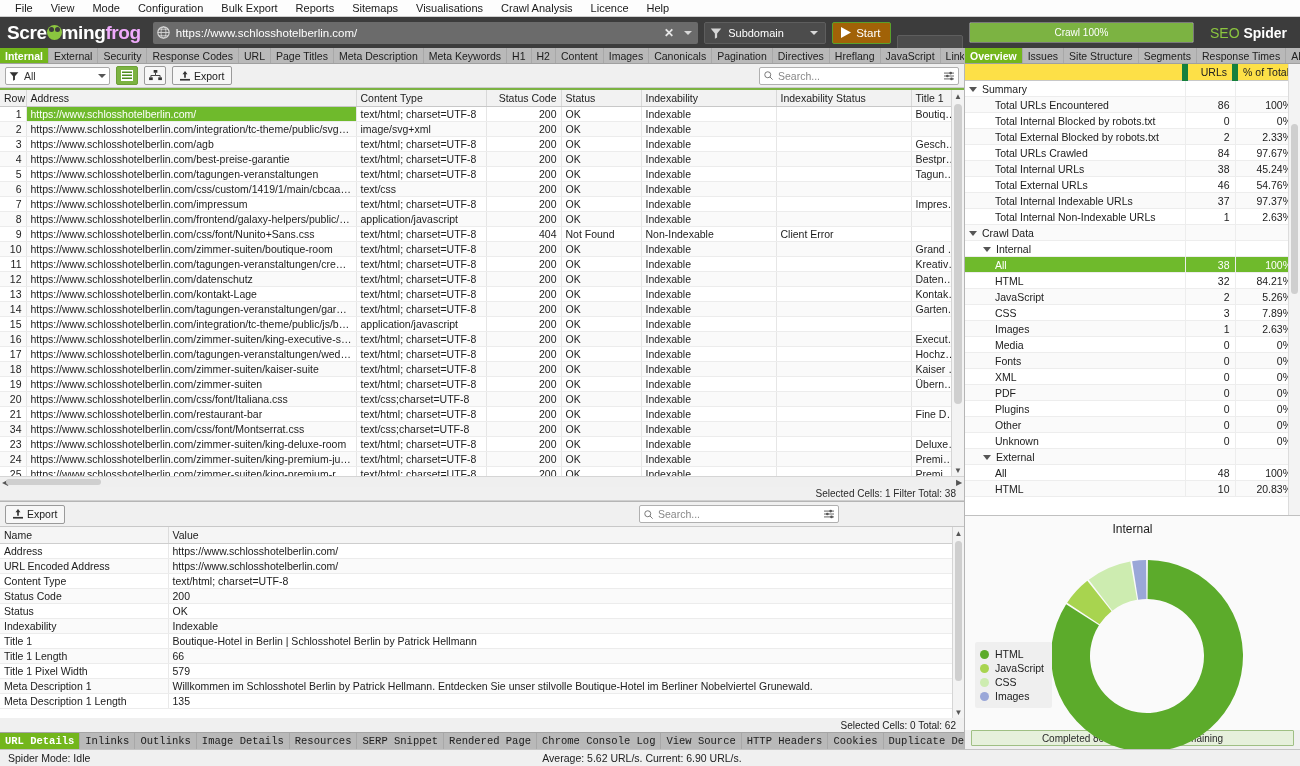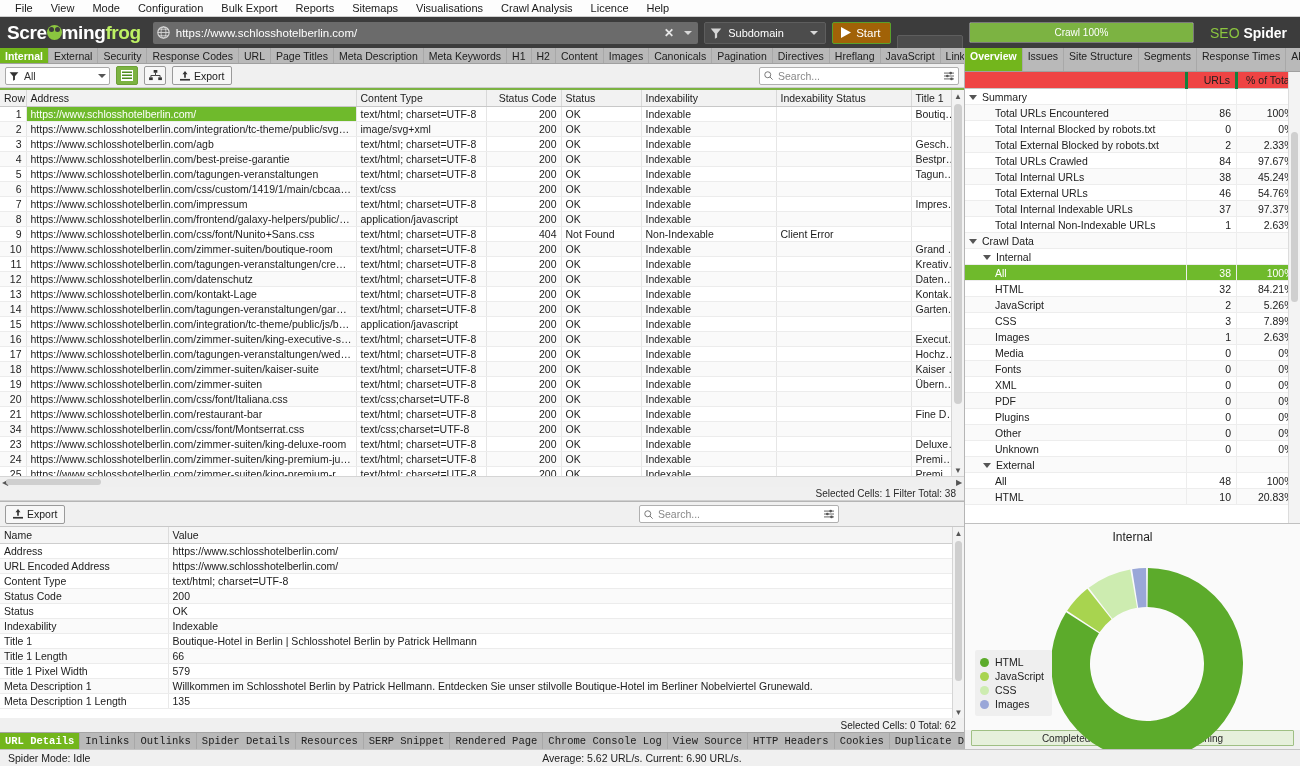--- a/index.html
+++ b/index.html
@@ -21,21 +21,21 @@
   .menubar .mi { padding: 0 9px; font-size: 11px; line-height: 17px; color: #1a1a1a; cursor: default; }
 
   
   .toolbar {
     height: 31px; background: #3c3c3c; display: flex; align-items: center;
     padding: 0 5px; flex: none; gap: 6px;
   }
   .logo { font-size: 19px; font-weight: bold; letter-spacing: -0.4px; padding: 0 6px 0 2px;
           display: flex; align-items: center; white-space: nowrap; }
   .logo .w { color: #ffffff; }
-  .logo .g { color: #bef264; }
+  .logo .g { color: #f0abfc; }
   .logo .frogmark {
     display:inline-block; width: 15px; height: 15px; border-radius: 50%;
     background: #8bc53f; position: relative; margin: 0 0px; vertical-align: middle;
   }
   .logo .frogmark::before, .logo .frogmark::after {
     content:""; position:absolute; width:5px; height:5px; border-radius:50%;
     background:#3c3c3c; top:2px;
   }
   .logo .frogmark::before { left:2px; }
   .logo .frogmark::after { right:2px; }
@@ -187,30 +187,30 @@
   .detail-status { height: 14px; display:flex; align-items:center; justify-content:flex-end;
     padding-right: 8px; font-size: 10px; flex:none; }
 
   .bottomtabs { height: 17px; background:#b9b9b9; display:flex; align-items:stretch; flex:none;
     border-top:1px solid #a5a5a5; overflow:hidden;font-family:Liberation Mono, monospace; }
   .bottomtabs .tab { padding: 0 5px; font-size:10.5px; line-height:17px; border-right:1px solid #a8a8a8;
     cursor:pointer; white-space:nowrap; }
   .bottomtabs .tab.active { background:#73b61c; color:#fff; font-weight:bold; }
 
   
-  .r-tabstrip { height:24px; background:#b9b9b9; display:flex; align-items:stretch; flex:none;
+  .r-tabstrip { height:16px; background:#b9b9b9; display:flex; align-items:stretch; flex:none;
     overflow:hidden; border-bottom:1px solid #a0a0a0;}
   .r-tabstrip .tab { padding:0 5px; font-size:10.5px; line-height:16px; border-right:1px solid #a8a8a8;
     cursor:pointer; white-space:nowrap; }
   .r-tabstrip .tab.active { background:#73b61c; color:#fff; font-weight:bold; }
 
   .r-tree { height: 452px; background:#fff; overflow:hidden; position:relative; flex:none;
             border-bottom:1px solid #c0c0c0; }
   table.rtree { width:100%; border-collapse:collapse; table-layout:fixed; }
-  table.rtree th { background:#ef4444; border-bottom:1px solid #c8c8c8; border-right:3px solid #15803d;
+  table.rtree th { background:#fde047; border-bottom:1px solid #c8c8c8; border-right:6px solid #15803d;
     font-size:10.5px; font-weight:normal; text-align:right; padding:2px 5px; height:16px; }
   table.rtree th.lead { text-align:left; }
   table.rtree td { border-bottom:1px solid #ededed; font-size:10.5px; padding:1px 5px; height:16px;
     white-space:nowrap; overflow:hidden; text-overflow:ellipsis; }
   table.rtree td.num { text-align:right; width:50px; border-left:1px solid #ededed; }
   table.rtree td.pct { text-align:right; width:62px; border-left:1px solid #ededed; }
   table.rtree tr:nth-child(even) td { background:#fafafa; }
   table.rtree tr.hi td { background:#6fba2c !important; color:#fff; }
   .tw { display:inline-block; width:0;height:0;border-left:4px solid transparent;
         border-right:4px solid transparent;border-top:5px solid #555; margin-right:5px;
@@ -776,21 +776,21 @@
             <div class="arr dn">▼</div>
           </div>
         </div>
         <div class="detail-status">
           <span>Selected Cells:  0  Total:  62</span>
         </div>
         <div class="bottomtabs" id="bottomtabs">
             <div class="tab active">URL Details</div>
             <div class="tab">Inlinks</div>
             <div class="tab">Outlinks</div>
-            <div class="tab">Spider Details</div>
+            <div class="tab">Image Details</div>
             <div class="tab">Resources</div>
             <div class="tab">SERP Snippet</div>
             <div class="tab">Rendered Page</div>
             <div class="tab">Chrome Console Log</div>
             <div class="tab">View Source</div>
             <div class="tab">HTTP Headers</div>
             <div class="tab">Cookies</div>
             <div class="tab">Duplicate Details</div>
             <div class="tab">Structured Data Details</div>
           </div>

